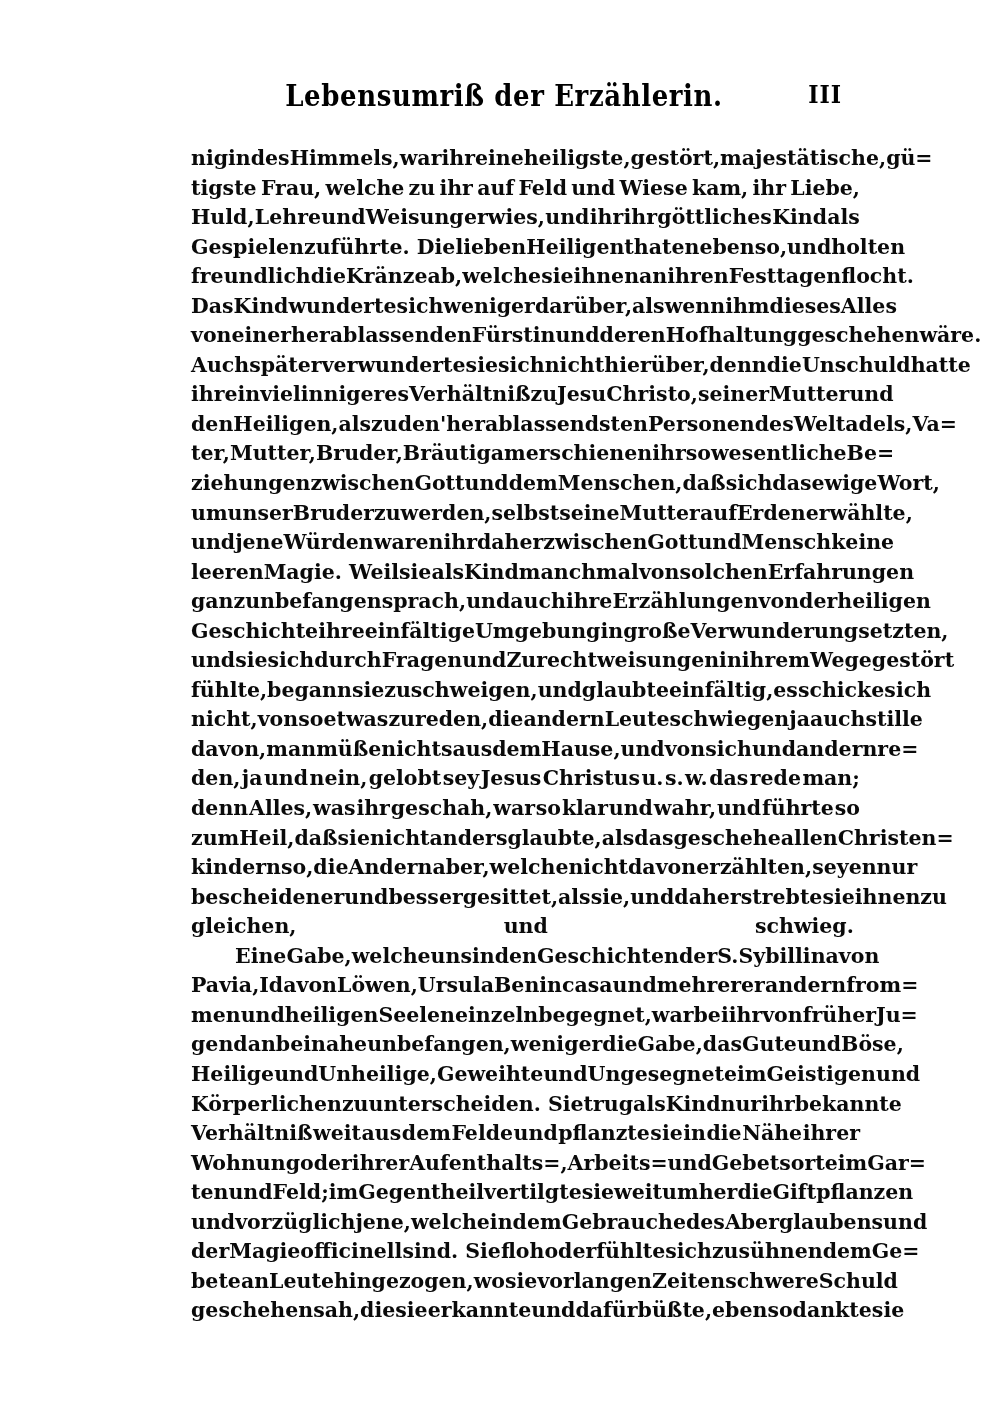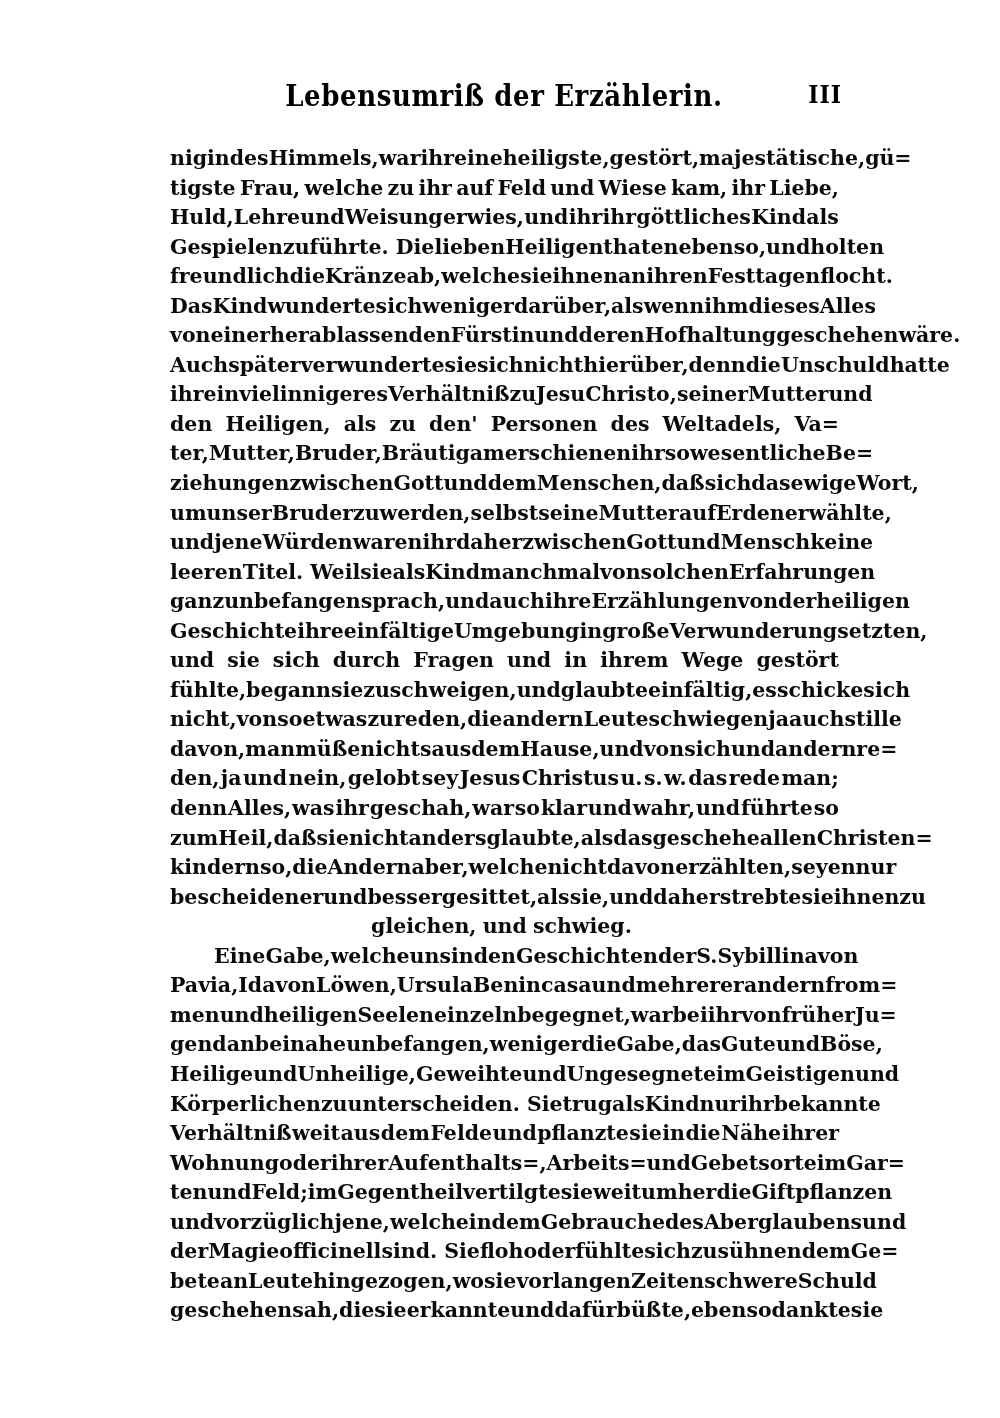--- a/index.html
+++ b/index.html
@@ -75,29 +75,30 @@
     align-items: baseline;
     font-family: "DejaVu Serif", serif;
     font-weight: 700;
     font-size: 20.5px;
     line-height: 29.55px;
     color: #0a0a0a;
     white-space: nowrap;
     overflow: visible;
     transform: scaleY(1.04);
     transform-origin: left top;
+    margin-left: 21px;
   }
 
   
   .text-line.justify {
     justify-content: space-between;
   }
   
   .text-line.ragged {
-    justify-content: center;
+    justify-content: space-between;
   }
   .text-line.ragged .w { margin-right: 0.30em; }
 
   
   .text-line.indent {
     padding-left: 44px;
     width: 669px;
   }
 
   .w {
@@ -229,20 +230,21 @@
         <span class="w">seiner</span>
         <span class="w">Mutter</span>
         <span class="w">und</span>
       </div>
       <div class="text-line justify">
         <span class="w">den</span>
         <span class="w">Heiligen,</span>
         <span class="w">als</span>
         <span class="w">zu</span>
         <span class="w">den'</span>
+        <span class="w">herablassendsten</span>
         <span class="w">Personen</span>
         <span class="w">des</span>
         <span class="w">Weltadels,</span>
         <span class="w">Va=</span>
       </div>
       <div class="text-line justify">
         <span class="w">ter,</span>
         <span class="w">Mutter,</span>
         <span class="w">Bruder,</span>
         <span class="w">Bräutigam</span>
@@ -286,21 +288,21 @@
         <span class="w">ihr</span>
         <span class="w">daher</span>
         <span class="w">zwischen</span>
         <span class="w">Gott</span>
         <span class="w">und</span>
         <span class="w">Mensch</span>
         <span class="w">keine</span>
       </div>
       <div class="text-line justify">
         <span class="w">leeren</span>
-        <span class="w">Titel.</span>
+        <span class="w">Magie.</span>
         <span class="w" style="width: 0.55em;">&nbsp;</span>
         <span class="w">Weil</span>
         <span class="w">sie</span>
         <span class="w">als</span>
         <span class="w">Kind</span>
         <span class="w">manchmal</span>
         <span class="w">von</span>
         <span class="w">solchen</span>
         <span class="w">Erfahrungen</span>
       </div>
@@ -326,20 +328,21 @@
         <span class="w">Verwunderung</span>
         <span class="w">setzten,</span>
       </div>
       <div class="text-line justify">
         <span class="w">und</span>
         <span class="w">sie</span>
         <span class="w">sich</span>
         <span class="w">durch</span>
         <span class="w">Fragen</span>
         <span class="w">und</span>
+        <span class="w">Zurechtweisungen</span>
         <span class="w">in</span>
         <span class="w">ihrem</span>
         <span class="w">Wege</span>
         <span class="w">gestört</span>
       </div>
       <div class="text-line justify">
         <span class="w">fühlte,</span>
         <span class="w">begann</span>
         <span class="w">sie</span>
         <span class="w">zu</span>

